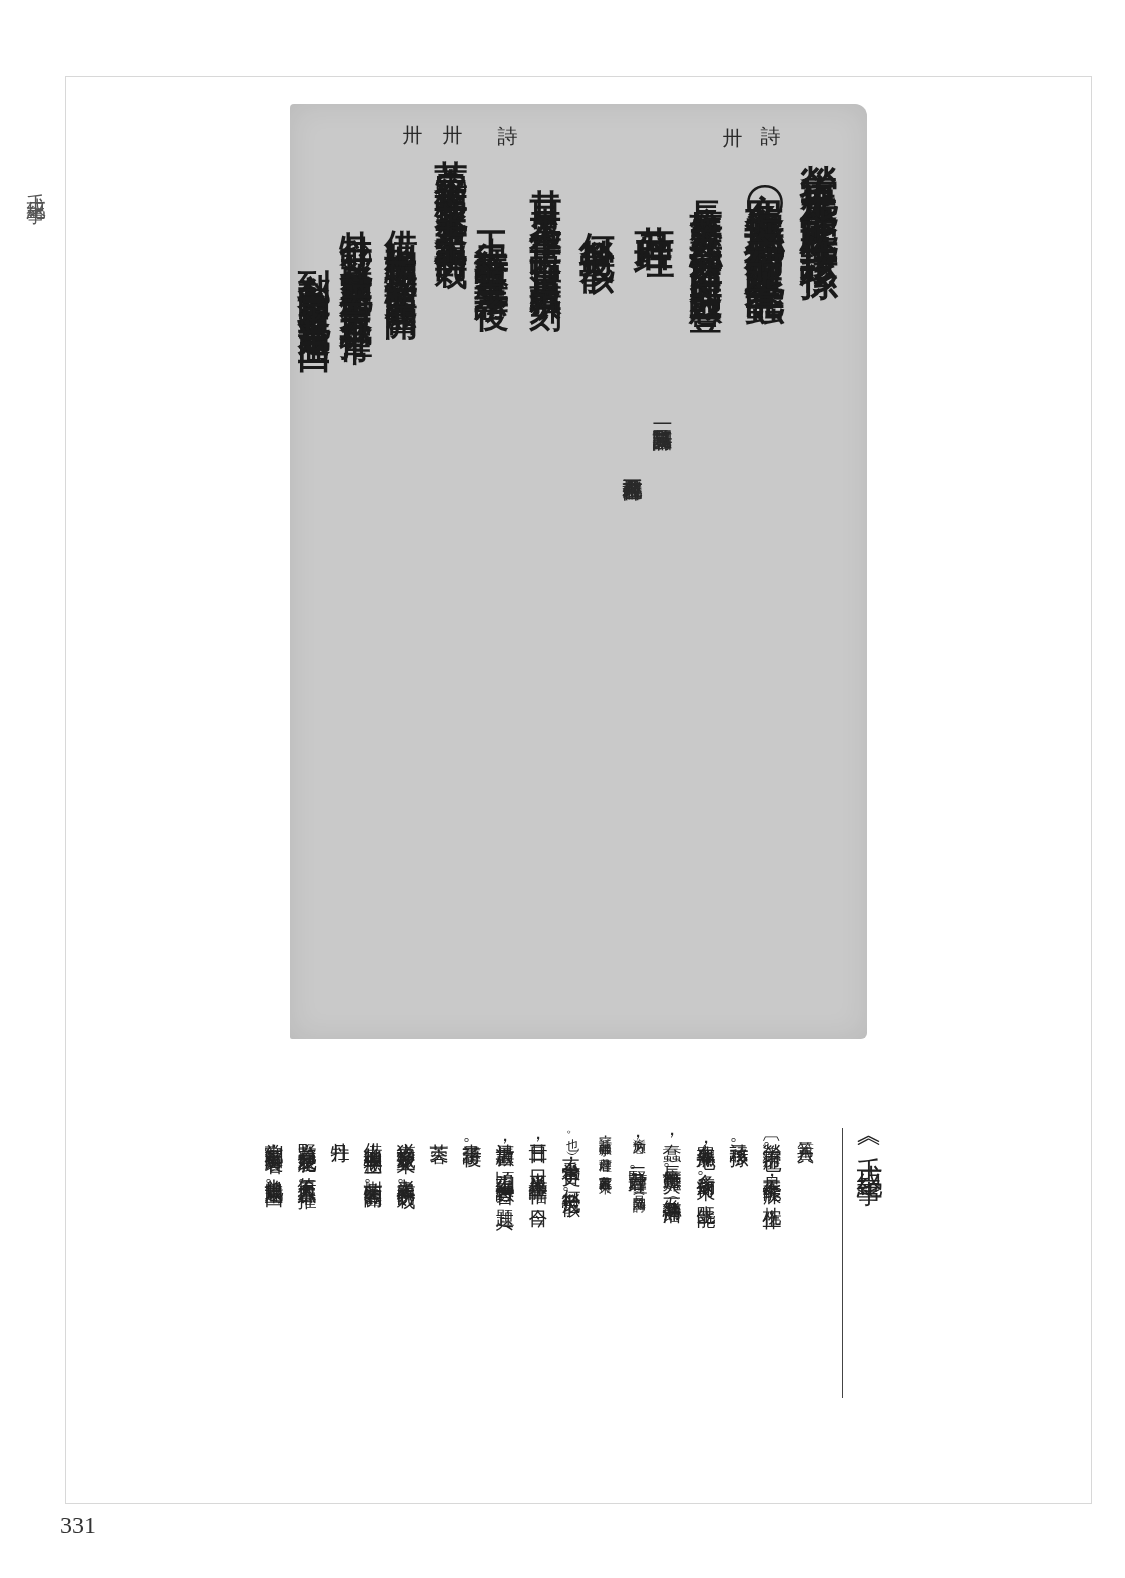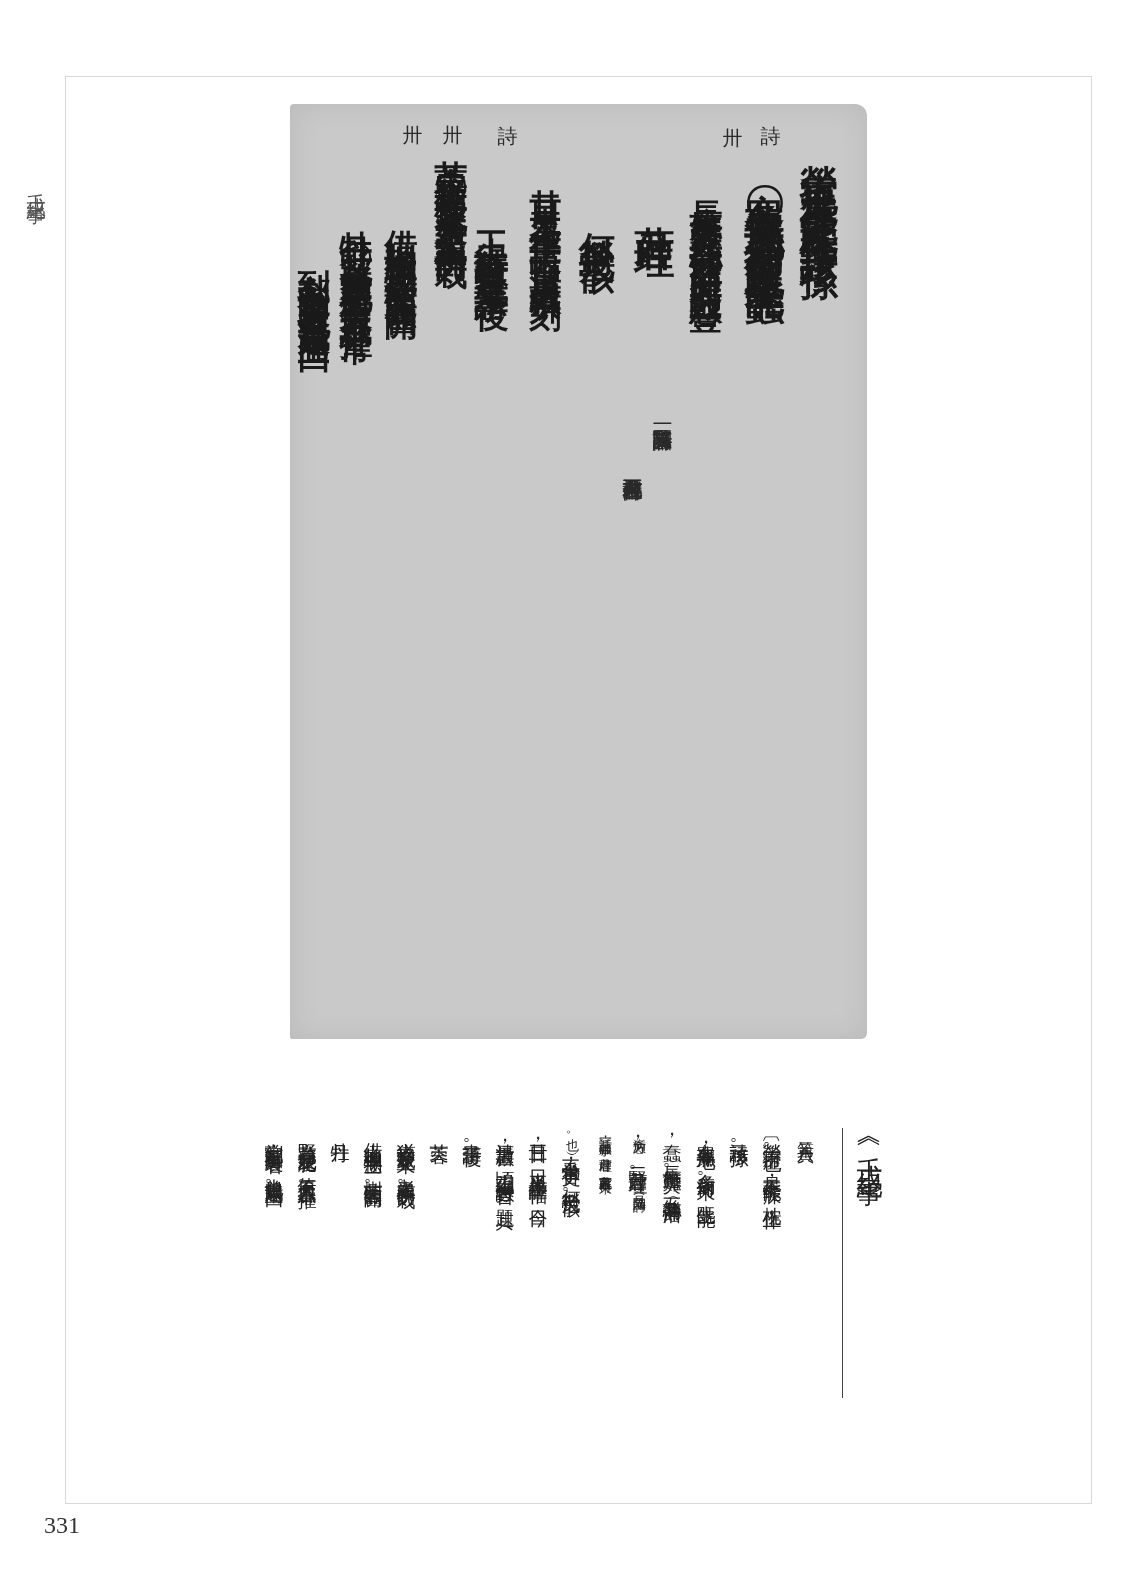--- a/index.html
+++ b/index.html
@@ -11,21 +11,21 @@
   }
   .frame {
     position: absolute; left: 65px; top: 76px; width: 1027px; height: 1428px;
     border: 1px solid #d8d8d8; box-sizing: border-box;
   }
   .side-heading {
     position: absolute; left: 26px; top: 178px; width: 24px;
     writing-mode: vertical-rl; font-size: 19px; letter-spacing: 4px; color: #555;
   }
   .page-number {
-    position: absolute; left: 44px; top: 1512px; font-size: 24px; color: #333;
+    position: absolute; left: 60px; top: 1512px; font-size: 24px; color: #333;
     font-family: "Liberation Serif", serif;
   }
   .manuscript {
     position: absolute; left: 290px; top: 104px; width: 577px; height: 935px;
     background: #c9c9c9; border-radius: 4px 12px 6px 2px;
     box-shadow: inset 0 0 30px rgba(0,0,0,0.08);
     overflow: hidden;
   }
   .ms-col {
     position: absolute; writing-mode: vertical-rl;

